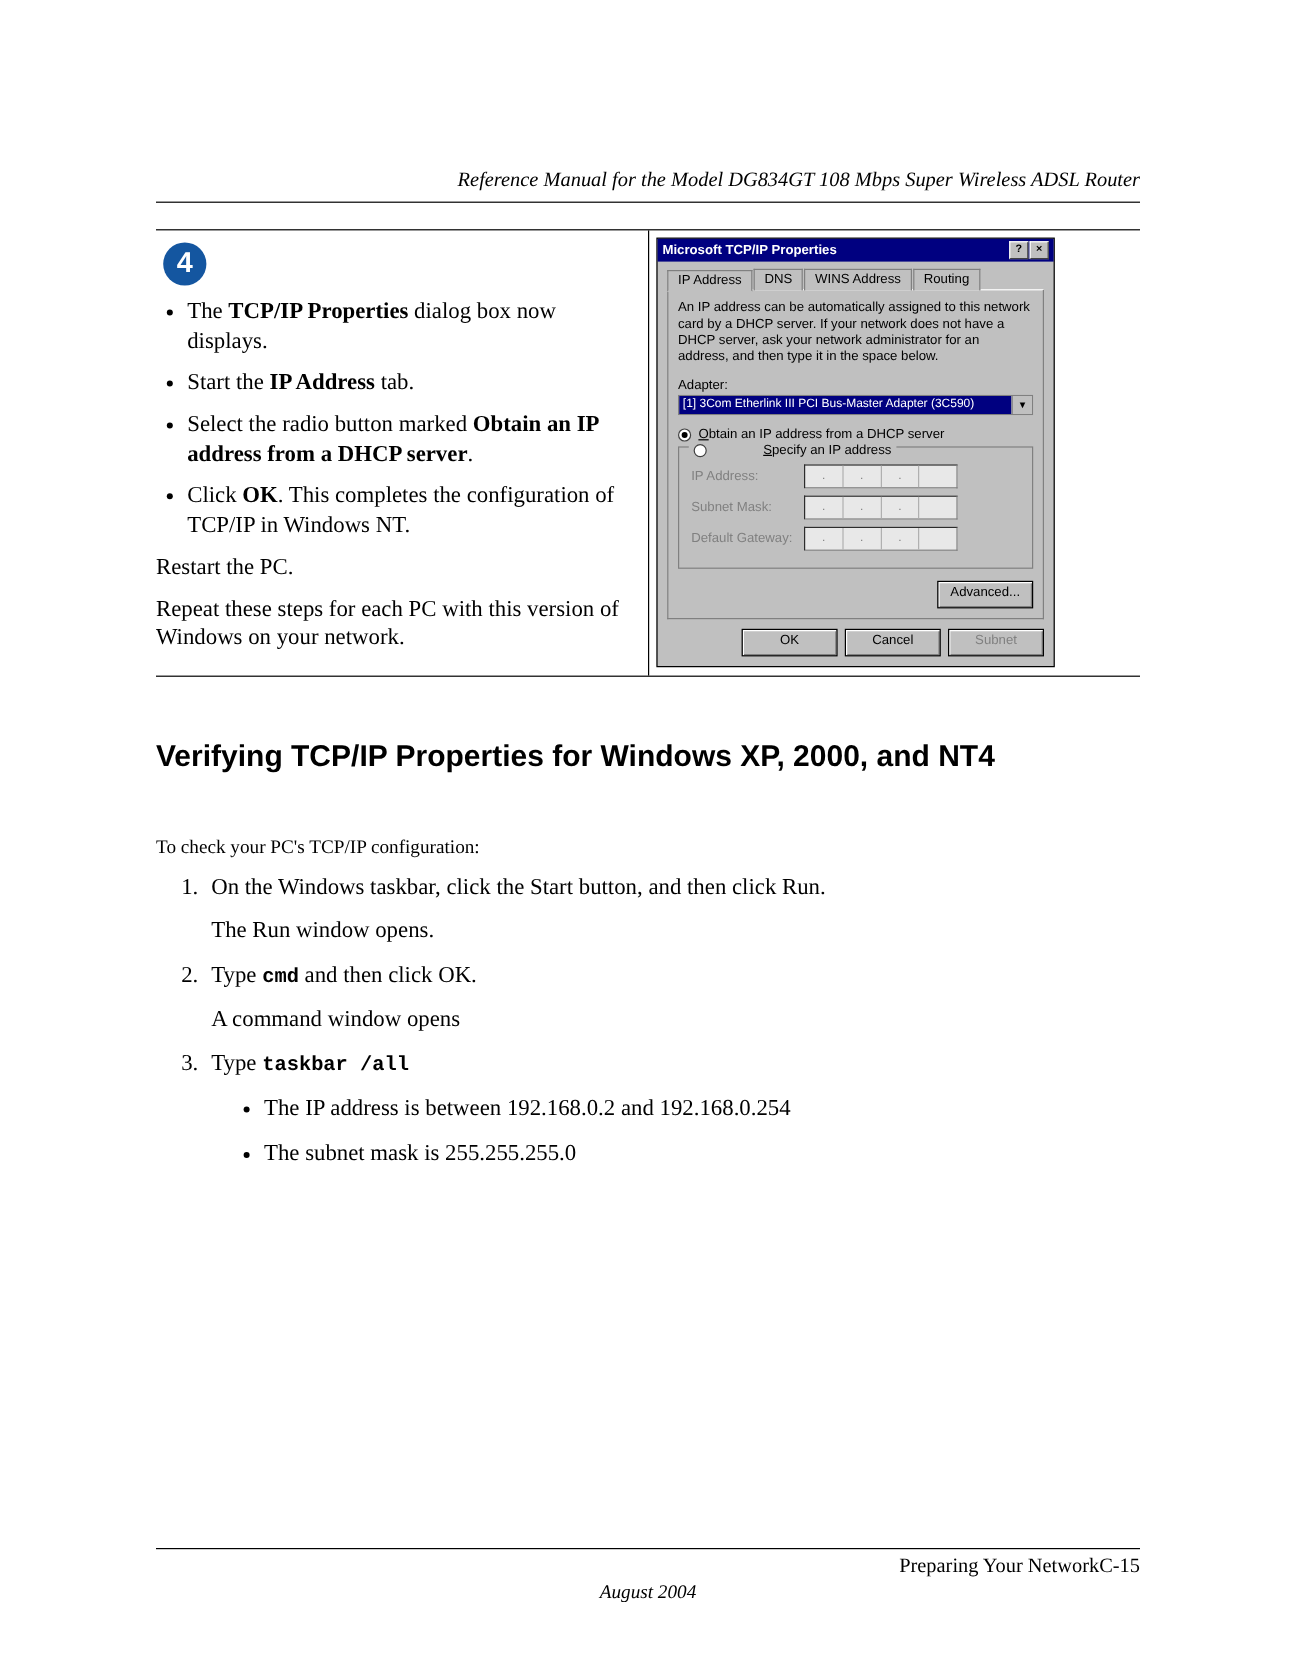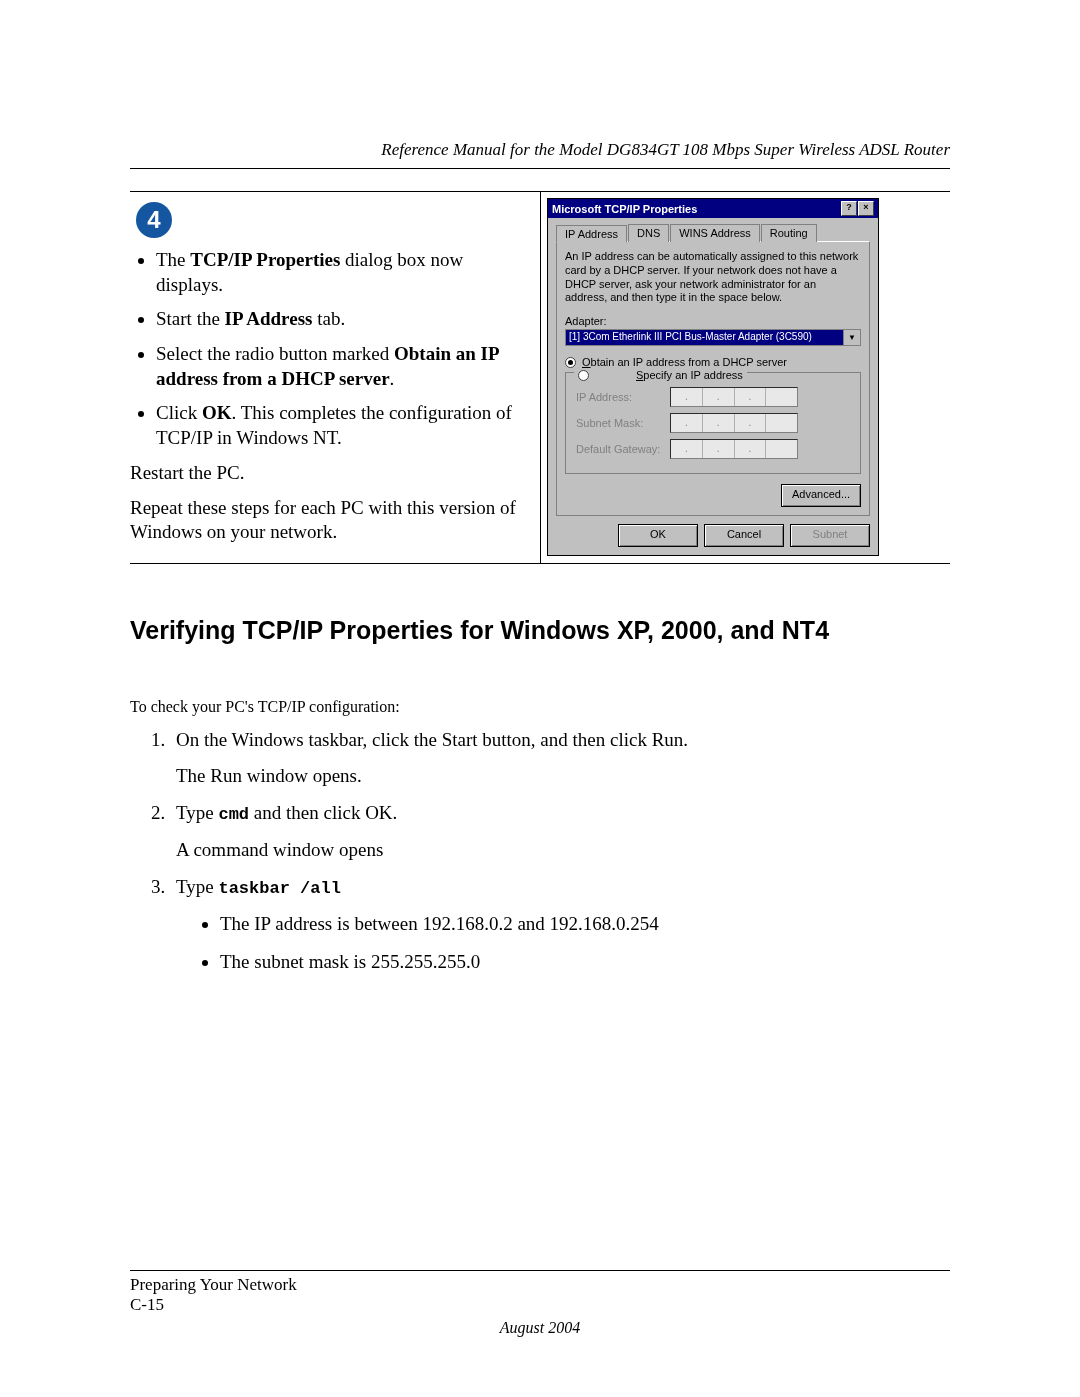--- a/index.html
+++ b/index.html
@@ -312,24 +312,23 @@
   }
 
   
   .footer-rule {
     border: none;
     border-top: 1px solid #000;
     margin: 0;
   }
   .footer-row {
     display: flex;
-    justify-content: center;
+    justify-content: flex-end;
     font-size: 17px;
     margin-top: 4px;
-    flex-direction: column;
   }
   .footer-date {
     text-align: center;
     font-style: italic;
     font-size: 16px;
     margin-top: 4px;
   }
   .spacer { flex: 1; }
 </style>
 </head>

